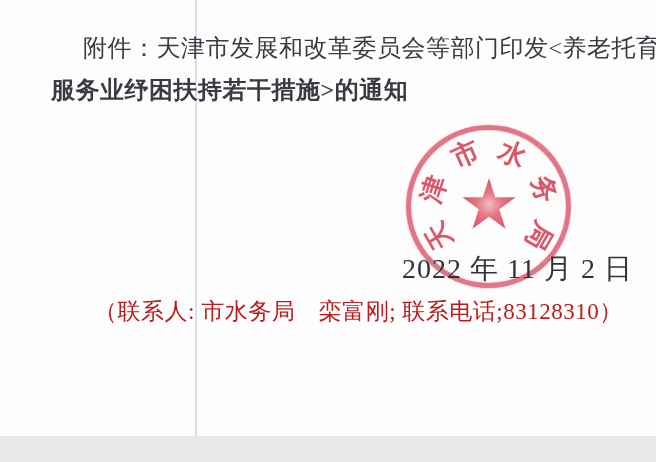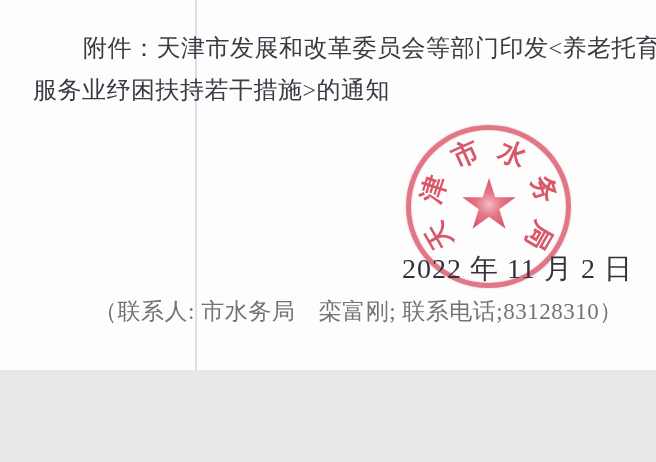--- a/index.html
+++ b/index.html
@@ -4,21 +4,21 @@
 <style>
   html, body {
     margin: 0;
     padding: 0;
     background: #e8e8e8;
     font-family: "Liberation Serif", "DejaVu Serif", serif;
   }
   .page {
     position: relative;
     width: 656px;
-    height: 370px;
+    height: 436px;
     background: #fdfdfd;
     overflow: hidden;
     color: #3a3a42;
   }
   
   .fold-line {
     position: absolute;
     left: 195px;
     top: 0;
     width: 2px;
@@ -28,38 +28,38 @@
   
   .doc-text {
     position: absolute;
     font-size: 24px;
     line-height: 28px;
     color: #3a3a42;
     letter-spacing: 0.5px;
     white-space: nowrap;
   }
   .line1 { left: 83px; top: 34px; }
-  .line2 { left: 33px; top: 76px; }
+  .line2 { left: 51px; top: 76px; font-weight: bold; }
   .date-line {
     position: absolute;
     left: 402px;
     top: 250px;
     font-size: 28px;
     letter-spacing: 1px;
     color: #32323a;
     white-space: nowrap;
     z-index: 3;
   }
   .contact-line {
     position: absolute;
     left: 94px;
     top: 296px;
     font-size: 23px;
     letter-spacing: 0.5px;
-    color: #737373;
+    color: #b91c1c;
     white-space: nowrap;
     z-index: 3;
   }
   
   .seal {
     position: absolute;
     left: 406px;
     top: 125px;
     width: 165px;
     height: 163px;

